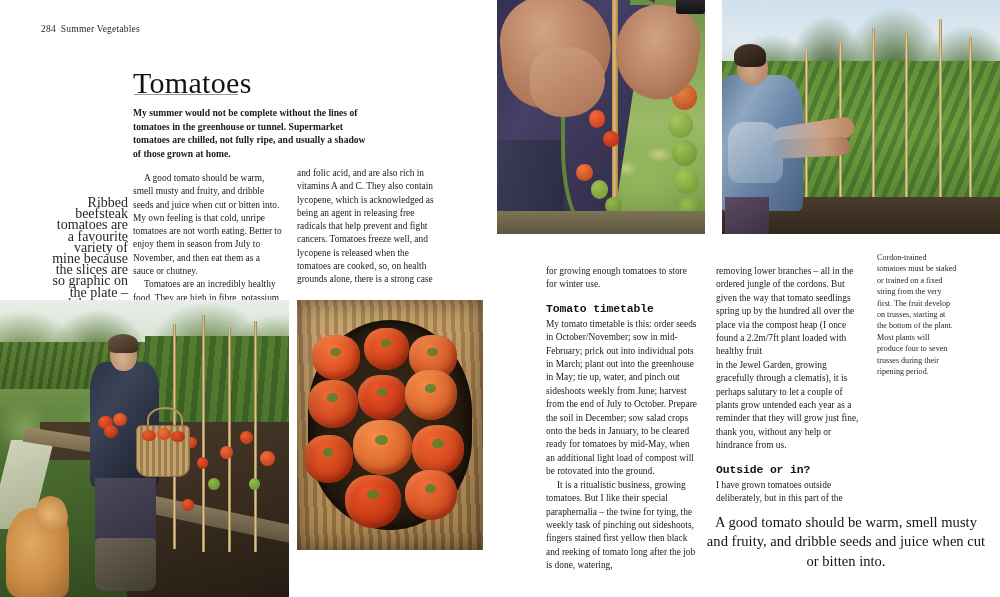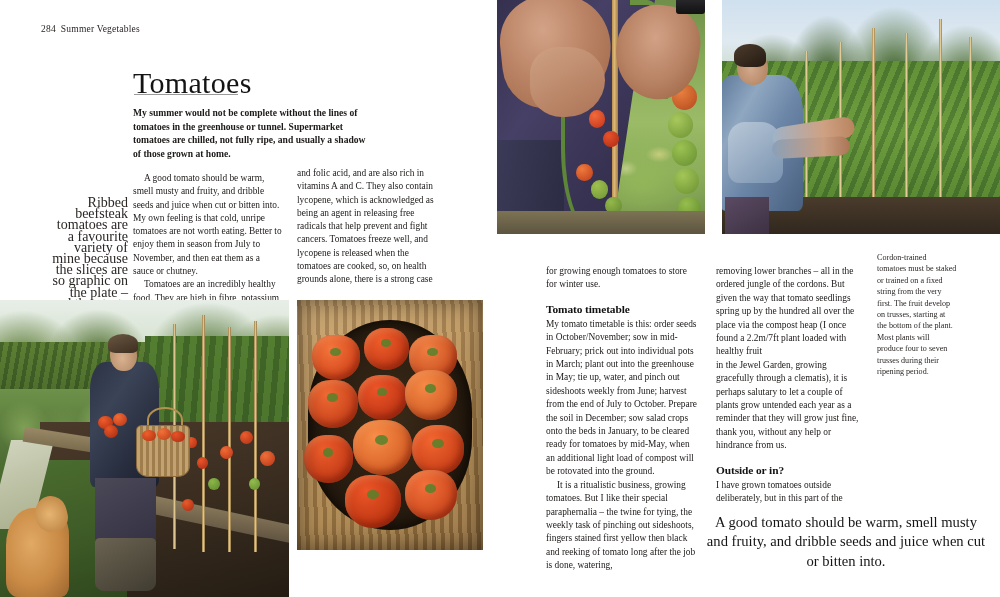--- a/index.html
+++ b/index.html
@@ -17,21 +17,21 @@
 
   .sidecap{position:absolute;left:48px;top:183px;width:80px;font-size:14px;line-height:11.2px;text-align:right;color:#2a2624;}
 
   .colA{position:absolute;left:133px;top:172px;width:150px;font-size:9.4px;line-height:13.3px;text-align:left;color:#1d1a19;}
   .colB{position:absolute;left:297px;top:167px;width:148px;font-size:9.4px;line-height:13.3px;text-align:left;color:#1d1a19;}
 
   .colC{position:absolute;left:546px;top:265px;width:152px;font-size:9.4px;line-height:13.4px;color:#1d1a19;}
   .colD{position:absolute;left:716px;top:251px;width:150px;font-size:9.4px;line-height:13.4px;color:#1d1a19;margin-top:14px;}
   .colE{position:absolute;left:877px;top:252px;width:80px;font-size:8.1px;line-height:11.4px;color:#2a2624;}
 
-  .subhead{font-family:Liberation Serif, serif;font-weight:700;font-size:11.4px;
+  .subhead{font-family:Liberation Mono, monospace;font-weight:700;font-size:11.4px;
            line-height:14px;margin:10px 0 2px 0;color:#121212;letter-spacing:-.1px;}
   .colC p, .colD p, .colA p, .colB p, .colE p, .intro p{margin:0;}
   .indent{text-indent:11px;}
 
   .pullquote{position:absolute;left:705px;top:498px;width:282px;text-align:center;
              font-size:14.6px;line-height:19.5px;color:#151515;}
 
   
   .photo{position:absolute;overflow:hidden;background:#cfd6c4;}
 

